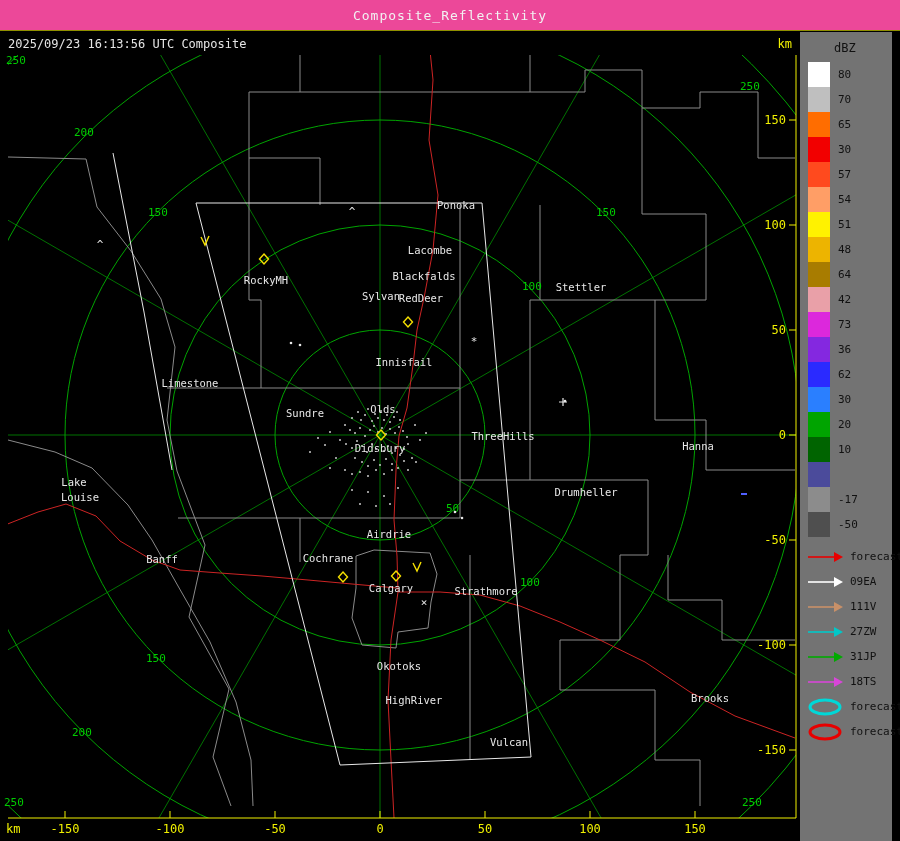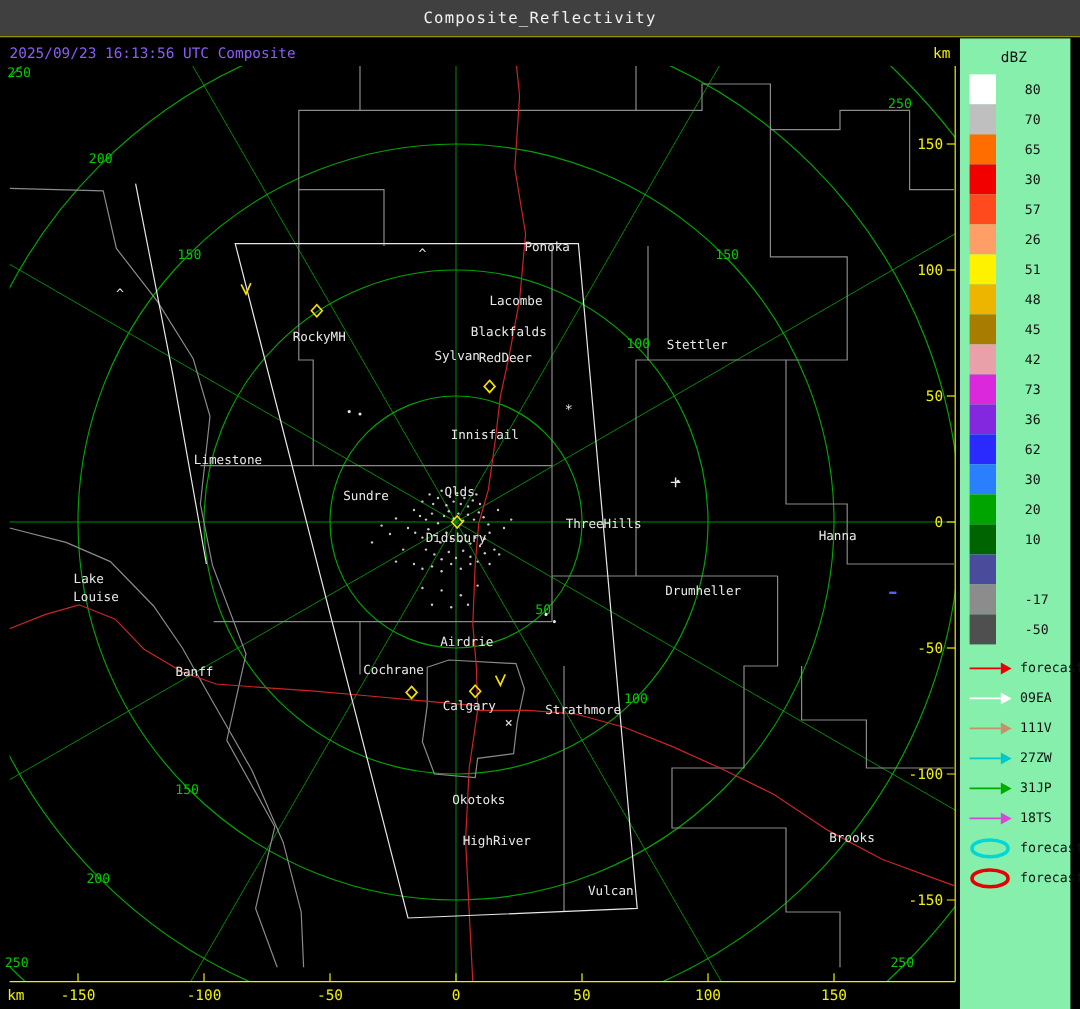--- a/index.html
+++ b/index.html
@@ -1,30 +1,30 @@
 <!DOCTYPE html>
 <html><head>
 <meta charset="utf-8">
 <style>
   *{margin:0;padding:0;box-sizing:border-box}
   html,body{background:#000}
   .app{position:relative;width:900px;height:841px;background:#000;font-family:"DejaVu Sans Mono",monospace;overflow:hidden}
-  .titlebar{position:absolute;top:0;left:0;width:900px;height:31px;background:#404040;border-bottom:1px solid #8f8f00;display:flex;align-items:center;justify-content:center;z-index:4}
+  .titlebar{position:absolute;top:0;left:0;width:900px;height:31px;background:#ec4899;border-bottom:1px solid #8f8f00;display:flex;align-items:center;justify-content:center;z-index:4}
   .titlebar span{color:#f2f2f2;font-size:13px;letter-spacing:1px}
-  .ts{position:absolute;top:37px;left:8px;color:#8b5cf6;font-size:12px;z-index:3;white-space:pre}
+  .ts{position:absolute;top:37px;left:8px;color:#e5e5e5;font-size:12px;z-index:3;white-space:pre}
   .km-top{position:absolute;top:37px;left:756px;width:36px;text-align:right;color:#f0f000;font-size:12px;z-index:3}
   .km-bottom{position:absolute;top:822px;left:6px;color:#f0f000;font-size:12px;z-index:3}
   #radar-svg{position:absolute;top:0;left:0;z-index:1}
   svg text{font-family:"DejaVu Sans Mono",monospace}
-  .sidebar{position:absolute;top:32px;left:800px;width:92px;height:809px;background:#86efac;z-index:5;color:#111}
+  .sidebar{position:absolute;top:32px;left:800px;width:92px;height:809px;background:#737373;z-index:5;color:#111}
   .dbz{position:absolute;top:9px;left:34px;font-size:12px}
   #scale-rows{position:absolute;top:30px;left:8px}
   .scale-row{display:flex;height:25px}
   .swatch{width:22px;height:25px;display:inline-block}
-  .scale-label{font-size:11px;line-height:25px;margin-left:24px}
+  .scale-label{font-size:11px;line-height:25px;margin-left:8px}
   #legend-rows{position:absolute;top:512px;left:6px}
   .legend-row{display:flex;align-items:center;height:25px}
   .legend-sym{width:38px;height:20px;flex:0 0 38px}
   .legend-label{font-size:11px;margin-left:6px}
 </style>
 </head>
 <body>
 
 <div class="app">
 
@@ -288,33 +288,33 @@
         <div class="scale-row">
           <span class="swatch" style="background: rgb(242, 0, 0);"></span>
           <span class="scale-label">30</span>
         </div>
         <div class="scale-row">
           <span class="swatch" style="background: rgb(255, 74, 30);"></span>
           <span class="scale-label">57</span>
         </div>
         <div class="scale-row">
           <span class="swatch" style="background: rgb(255, 158, 102);"></span>
-          <span class="scale-label">26</span>
+          <span class="scale-label">54</span>
         </div>
         <div class="scale-row">
           <span class="swatch" style="background: rgb(255, 242, 0);"></span>
           <span class="scale-label">51</span>
         </div>
         <div class="scale-row">
           <span class="swatch" style="background: rgb(237, 180, 0);"></span>
           <span class="scale-label">48</span>
         </div>
         <div class="scale-row">
           <span class="swatch" style="background: rgb(168, 124, 0);"></span>
-          <span class="scale-label">45</span>
+          <span class="scale-label">64</span>
         </div>
         <div class="scale-row">
           <span class="swatch" style="background: rgb(233, 160, 168);"></span>
           <span class="scale-label">42</span>
         </div>
         <div class="scale-row">
           <span class="swatch" style="background: rgb(220, 40, 220);"></span>
           <span class="scale-label">73</span>
         </div>
         <div class="scale-row">

